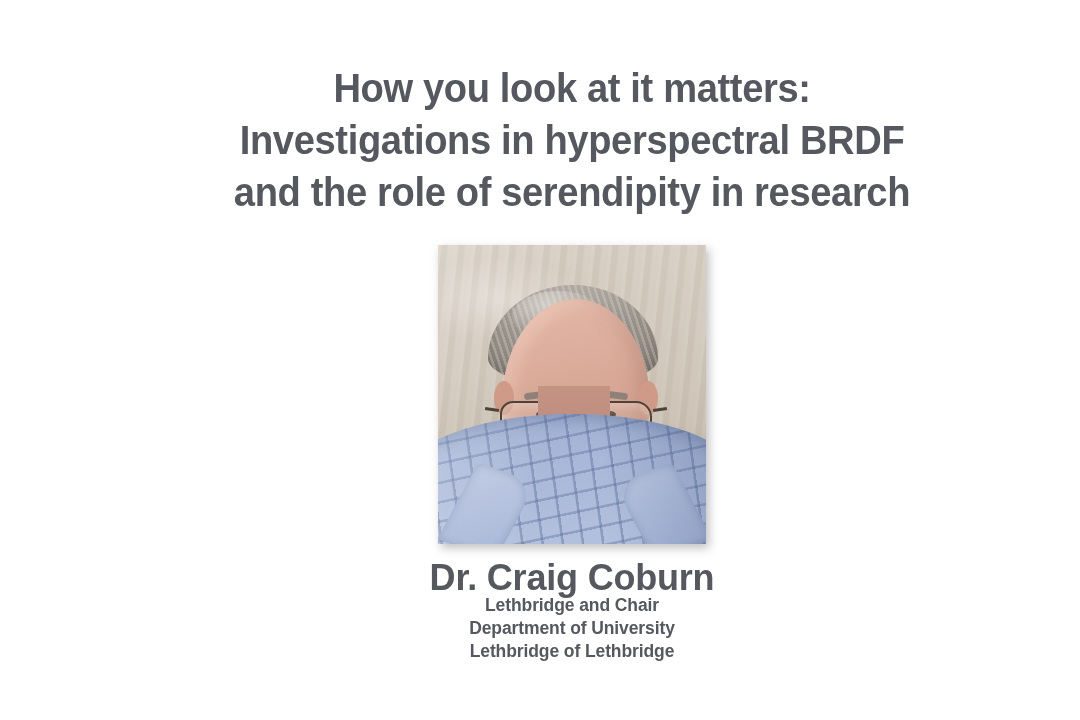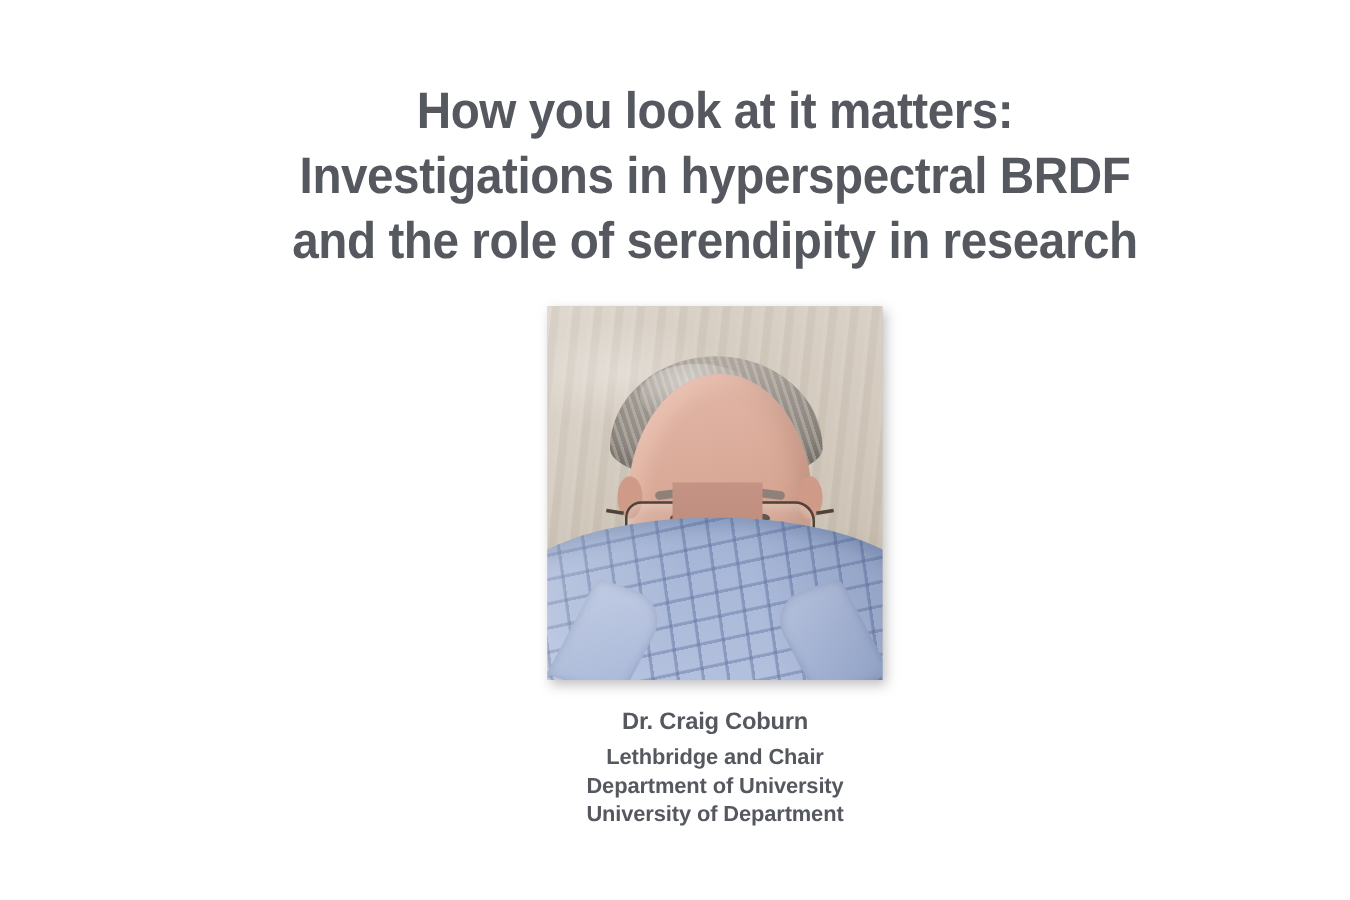--- a/index.html
+++ b/index.html
@@ -337,21 +337,21 @@
                 inset 0 -3px 4px rgba(180,140,130,0.25);
   }
 
   
   .credit-block {
     margin-top: 18px;
     text-align: center;
     color: #55595f;
   }
   .speaker-name {
-    font-size: 19px;
+    font-size: 36px;
     font-weight: bold;
     line-height: 32px;
     letter-spacing: -0.2px;
     white-space: nowrap;
   }
   .affiliation-line {
     font-size: 17.5px;
     font-weight: bold;
     line-height: 23px;
     letter-spacing: -0.1px;
@@ -400,16 +400,16 @@
         <div class="collar-l"></div>
         <div class="collar-r"></div>
       </div>
     </div>
   </div>
 
   <div class="credit-block">
     <div class="speaker-name">Dr. Craig Coburn</div>
     <div class="affiliation-line">Lethbridge and Chair</div>
     <div class="affiliation-line">Department of University</div>
-    <div class="affiliation-line">University of Department</div>
+    <div class="affiliation-line">Lethbridge of Lethbridge</div>
   </div>
 
 </div>
 
 </body></html>

